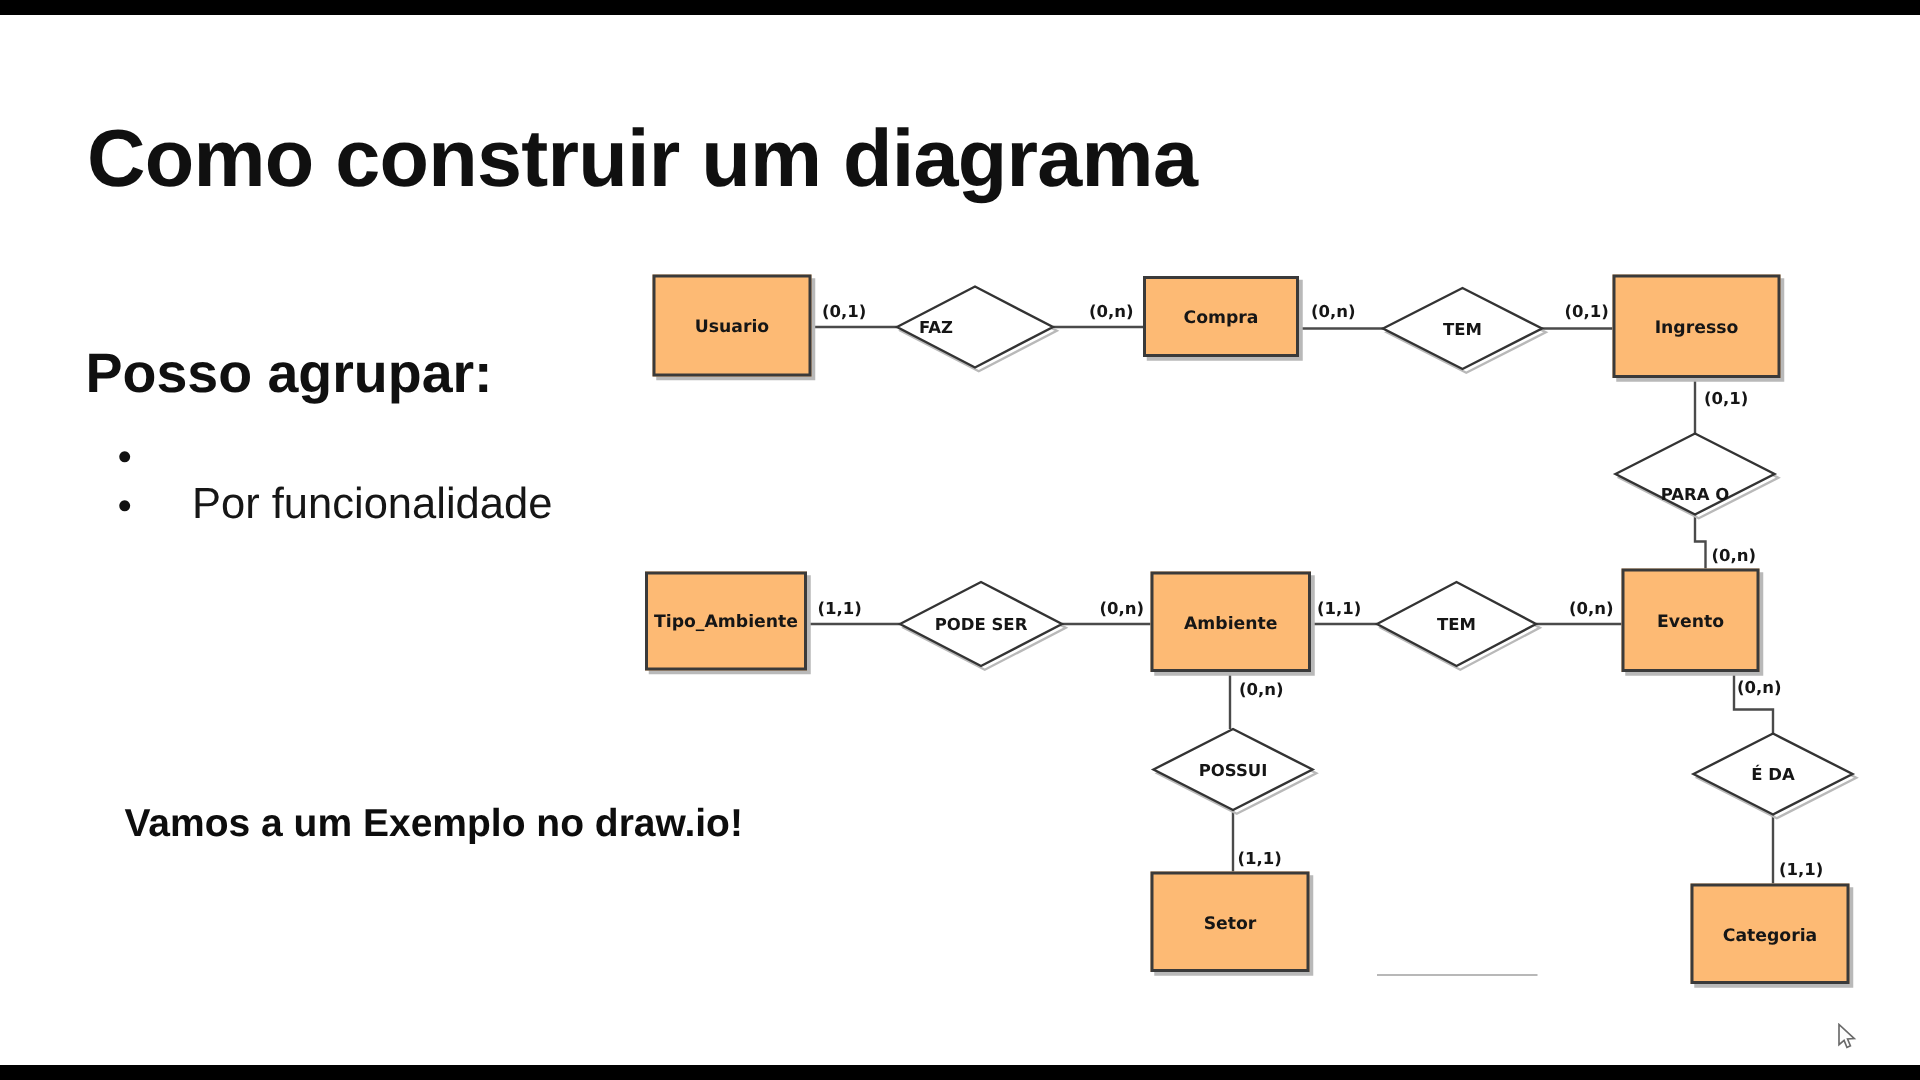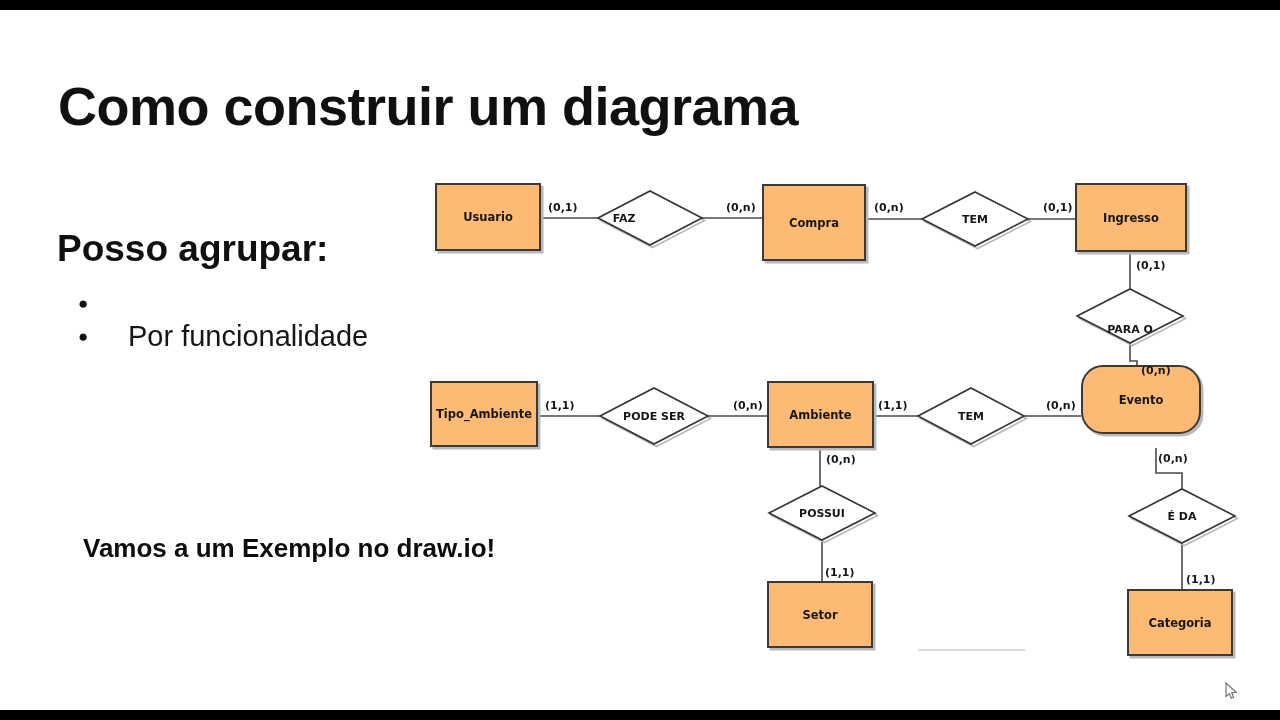--- a/index.html
+++ b/index.html
@@ -83,33 +83,33 @@
       <polygon points="600,416 654,388 708,416 654,444"></polygon>
       <polygon points="918,416 971,388 1024,416 971,444"></polygon>
       <polygon points="769,513 822,486 875,513 822,540"></polygon>
       <polygon points="1129,516 1182,489 1235,516 1182,543"></polygon>
     </g>
   </svg>
 
   <div class="entity" style="left:435px;top:183px;width:106px;height:68px;">
     <span class="dtext">Usuario</span>
   </div>
-  <div class="entity" style="left:762px;top:184px;width:104px;height:77px;">
+  <div class="entity" style="left:762px;top:184px;width:104px;height:54px;">
     <span class="dtext">Compra</span>
   </div>
   <div class="entity" style="left:1075px;top:183px;width:112px;height:69px;">
     <span class="dtext">Ingresso</span>
   </div>
   <div class="entity" style="left:430px;top:381px;width:108px;height:66px;">
     <span class="dtext">Tipo_Ambiente</span>
   </div>
   <div class="entity" style="left:767px;top:381px;width:107px;height:67px;">
     <span class="dtext">Ambiente</span>
   </div>
-  <div class="entity" style="left:1081px;top:365px;width:120px;height:69px;border-radius:22px;">
+  <div class="entity" style="left:1081px;top:379px;width:92px;height:69px;">
     <span class="dtext">Evento</span>
   </div>
   <div class="entity" style="left:767px;top:581px;width:106px;height:67px;">
     <span class="dtext">Setor</span>
   </div>
   <div class="entity" style="left:1127px;top:589px;width:106px;height:67px;">
     <span class="dtext">Categoria</span>
   </div>
 
   <div class="rel-label" style="left:570px;top:212px;text-align:center;">FAZ</div>

